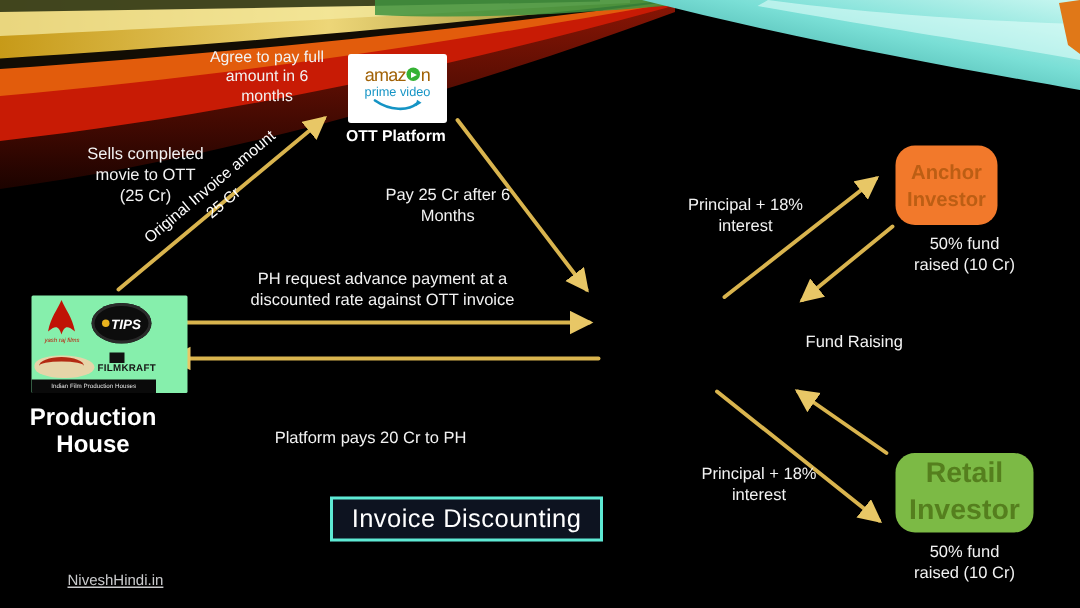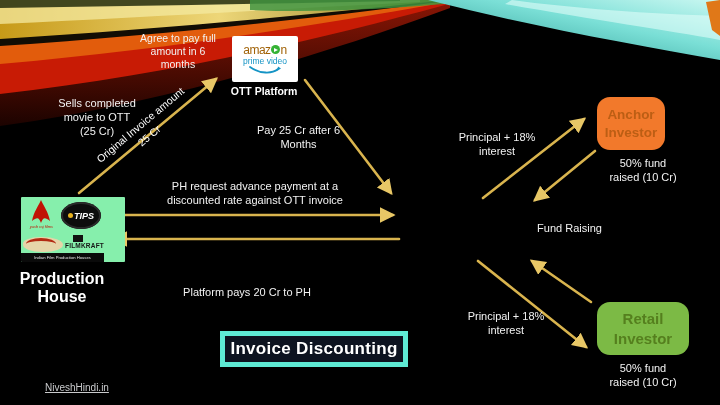--- a/index.html
+++ b/index.html
@@ -54,28 +54,28 @@
 
   
   .escrow-box{left:399px;top:203px;width:124px;height:50px;background:#4FC3A6;border-radius:2px;
     display:flex;align-items:center;justify-content:center;text-align:center;
     font-size:13px;font-weight:bold;color:#fff;line-height:1.3;}
   .anchor-box{left:597px;top:97px;width:68px;height:53px;background:#F2792B;border-radius:13px;
     display:flex;align-items:center;justify-content:center;text-align:center;
     font-size:13.5px;font-weight:bold;color:#BC5E14;line-height:1.3;}
   .retail-box{left:597px;top:302px;width:92px;height:53px;background:#7CBA45;border-radius:13px;
     display:flex;align-items:center;justify-content:center;text-align:center;
-    font-size:15px;font-weight:bold;color:#557F1E;line-height:1.3;}
+    font-size:19px;font-weight:bold;color:#557F1E;line-height:1.3;}
   .anchor-note{left:598px;top:157px;width:90px;}
   .retail-note{left:598px;top:362px;width:90px;}
 
   
-  .title-box{left:220px;top:331px;width:178px;height:26px;border:5px solid #5eead4;background:#0d1320;
+  .title-box{left:220px;top:331px;width:178px;height:26px;border:2px solid #5eead4;background:#0d1320;
     display:flex;align-items:center;justify-content:center;
-    font-size:17px;font-weight:bold;letter-spacing:0.3px;color:#fff;}
+    font-size:17px;font-weight:normal;letter-spacing:0.3px;color:#fff;}
   .watermark{left:45px;top:382px;font-size:10px;color:#c9cacc;text-decoration:underline;}
 </style>
 </head>
 <body>
 
 <div class="slide">
 
   <svg class="svg-layer" width="720" height="140" viewBox="0 0 720 140">
     <defs>
       <linearGradient id="gMaroon" x1="0" y1="0" x2="0" y2="1">

